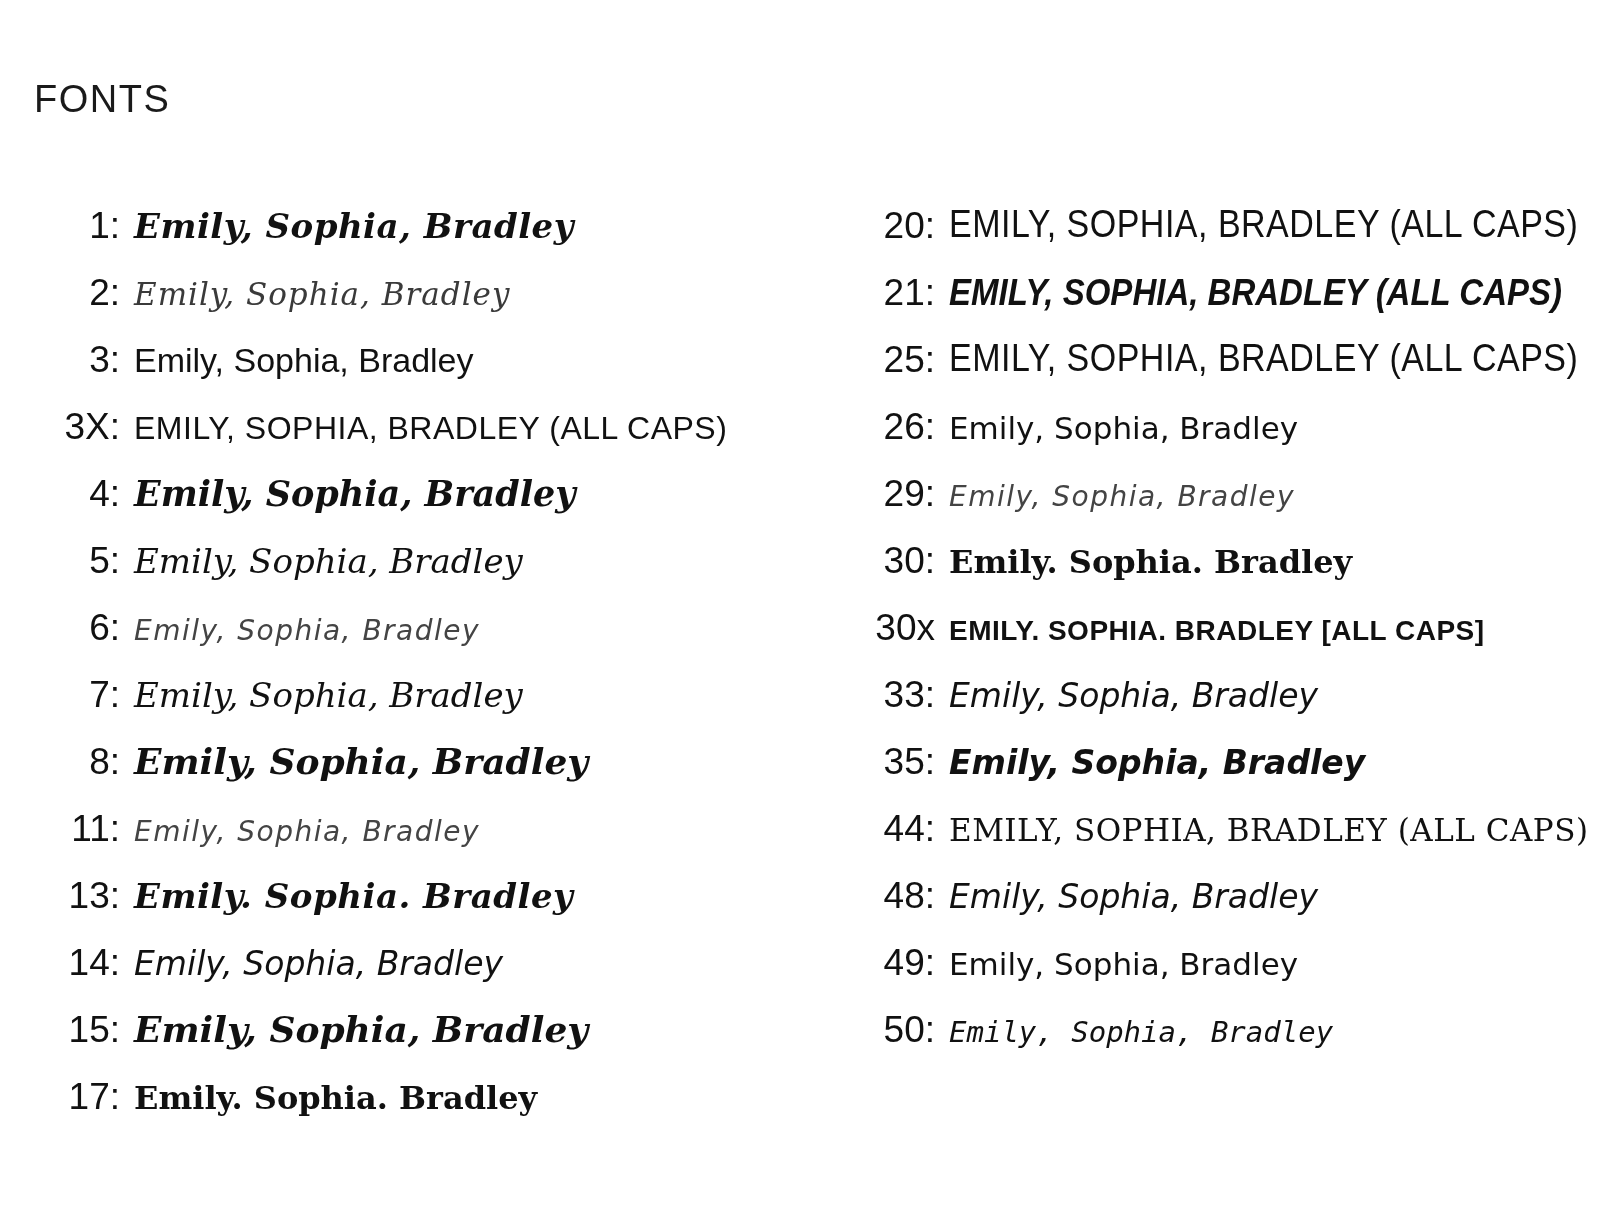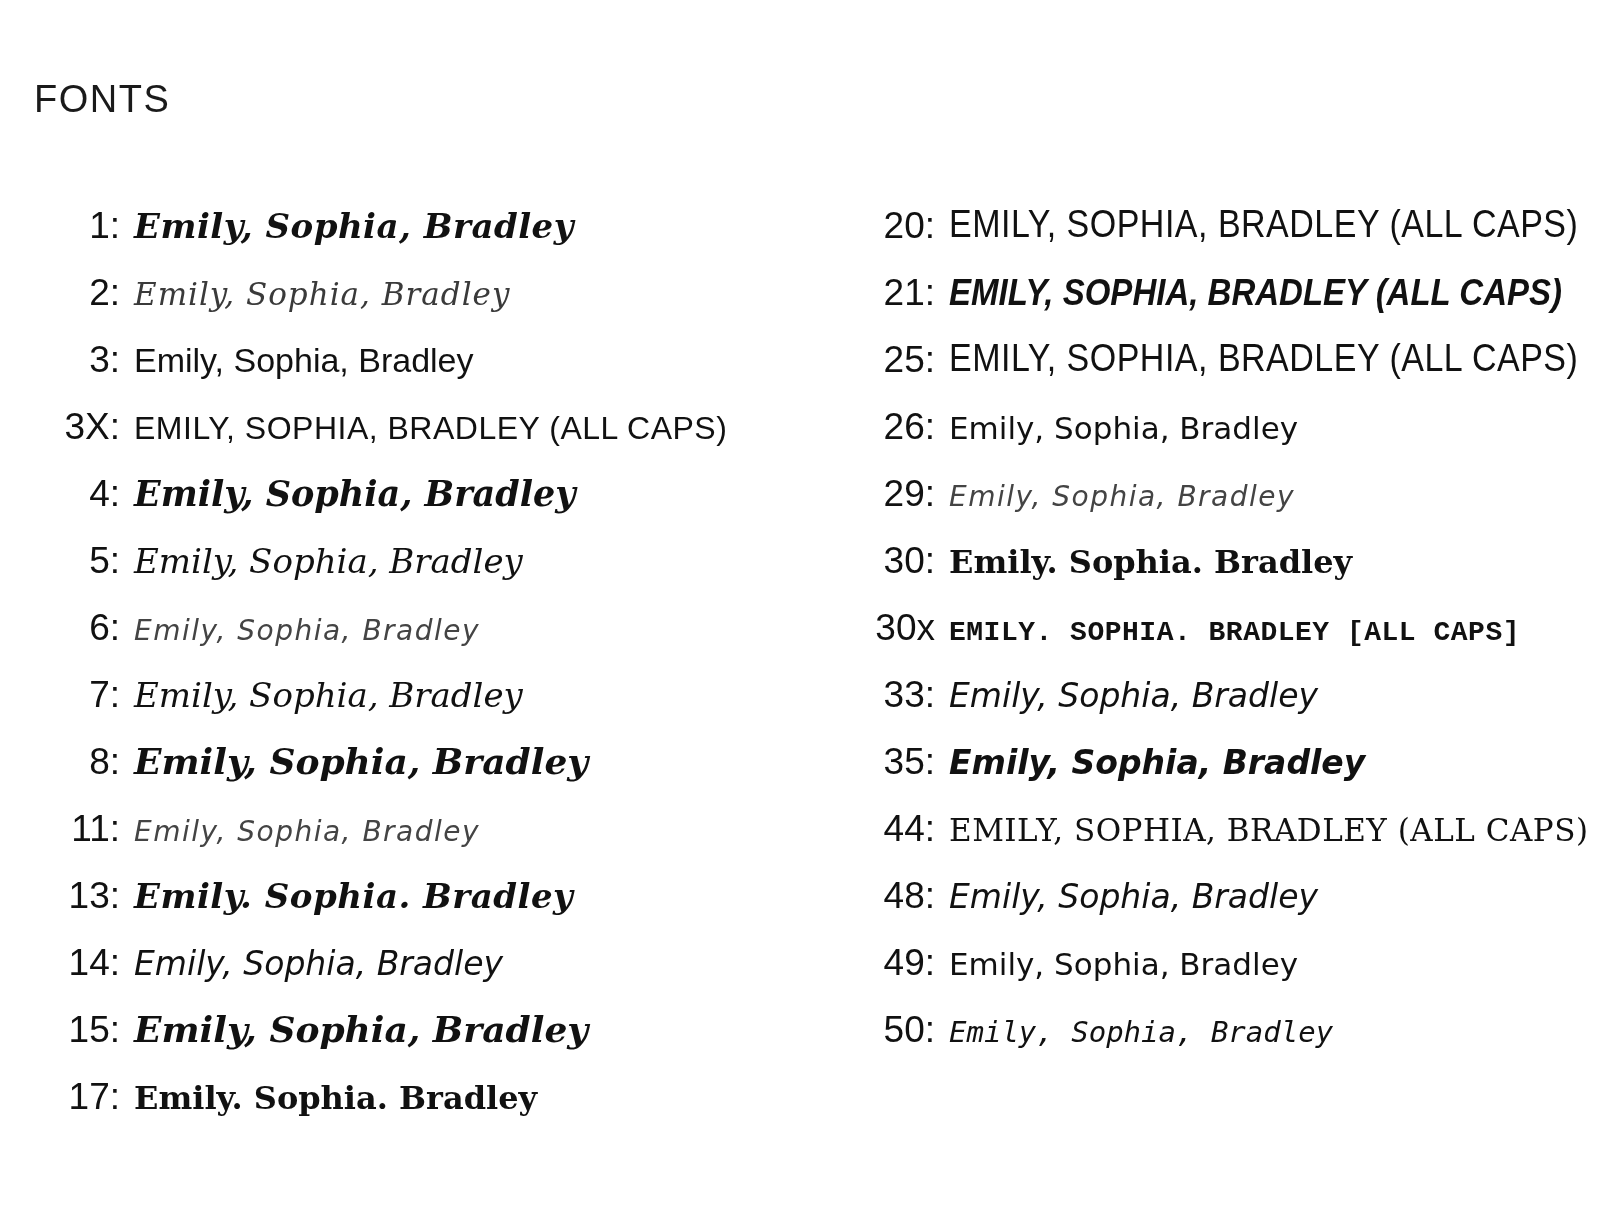--- a/index.html
+++ b/index.html
@@ -167,21 +167,21 @@
     font-weight: 400;
     font-size: 31px;
   }
   .s-slab-bold {
     font-family: "DejaVu Serif", serif;
     font-weight: bold;
     font-size: 32px;
     letter-spacing: 0px;
   }
   .s-slab-bold-caps {
-    font-family: Liberation Mono, monospace;
+    font-family: Liberation Sans, sans-serif;
     font-weight: bold;
     font-size: 28px;
     letter-spacing: 0.5px;
   }
   .s-outline-caps {
     font-family: "Liberation Sans", sans-serif;
     font-weight: 400;
     font-size: 30px;
     color: #555555;
     letter-spacing: 0.8px;

